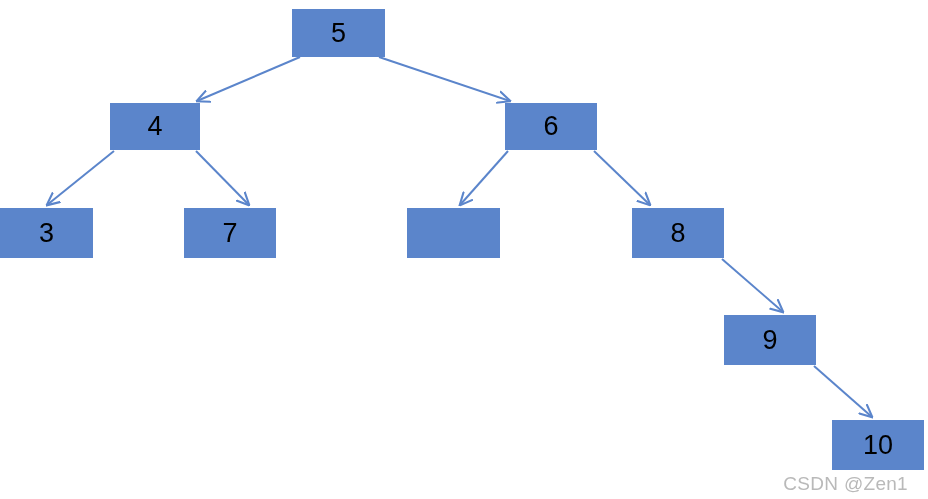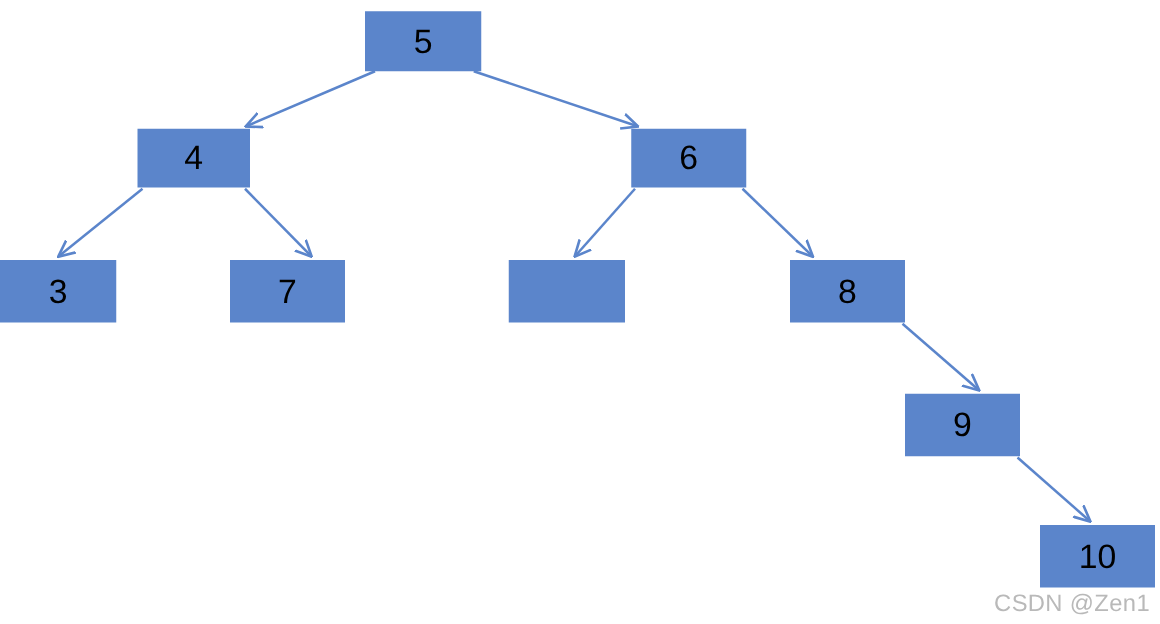--- a/index.html
+++ b/index.html
@@ -32,21 +32,21 @@
     align-items: center;
     justify-content: center;
     font-size: 27px;
     line-height: 1;
     font-family: "Liberation Sans", sans-serif;
     box-sizing: border-box;
     z-index: 2;
   }
   .watermark {
     position: absolute;
-    right: 8px;
+    right: 20px;
     bottom: 4px;
     font-size: 19px;
     color: #b9b9b9;
     font-family: "Liberation Sans", sans-serif;
     white-space: nowrap;
     z-index: 3;
     letter-spacing: 0.3px;
     margin-top: 24px;
   }
 </style>

